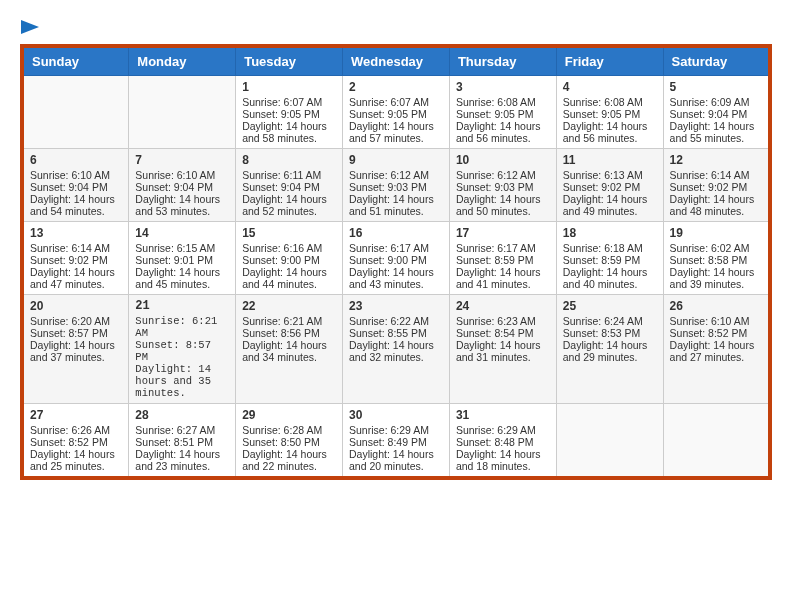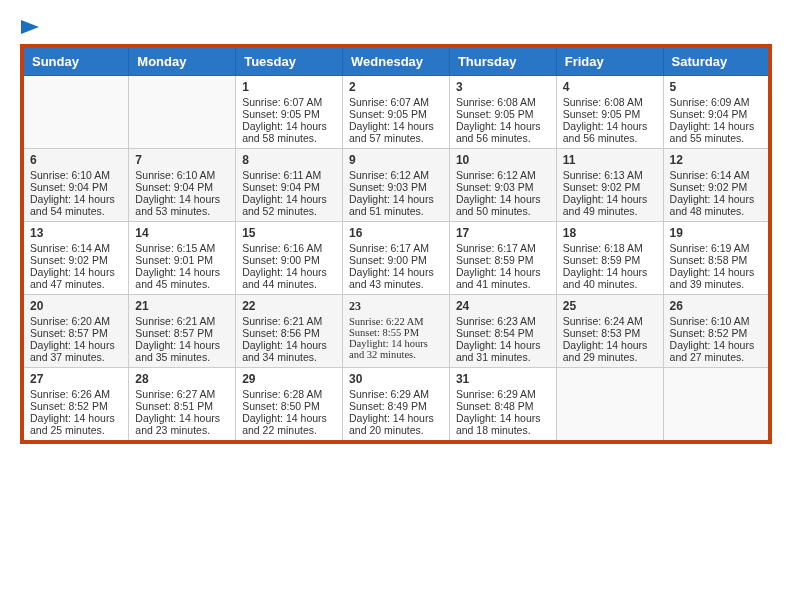--- a/index.html
+++ b/index.html
@@ -223,45 +223,45 @@
           <div>Daylight: 14 hours and 41 minutes.</div>
         </td>
         <td style="background: rgb(255, 255, 255);">
           <span class="day-num">18</span>
           <div>Sunrise: 6:18 AM</div>
           <div>Sunset: 8:59 PM</div>
           <div>Daylight: 14 hours and 40 minutes.</div>
         </td>
         <td style="background: rgb(255, 255, 255);">
           <span class="day-num">19</span>
-          <div>Sunrise: 6:19 AM</div>
+          <div>Sunrise: 6:02 AM</div>
           <div>Sunset: 8:58 PM</div>
           <div>Daylight: 14 hours and 39 minutes.</div>
         </td>
       </tr>
       <tr>
         <td style="background: rgb(245, 245, 245);">
           <span class="day-num">20</span>
           <div>Sunrise: 6:20 AM</div>
           <div>Sunset: 8:57 PM</div>
           <div>Daylight: 14 hours and 37 minutes.</div>
         </td>
-        <td style="background: rgb(245, 245, 245);">
+        <td style="background: rgb(245, 245, 245); font-family: Liberation Mono, monospace;">
           <span class="day-num">21</span>
           <div>Sunrise: 6:21 AM</div>
           <div>Sunset: 8:57 PM</div>
           <div>Daylight: 14 hours and 35 minutes.</div>
         </td>
         <td style="background: rgb(245, 245, 245);">
           <span class="day-num">22</span>
           <div>Sunrise: 6:21 AM</div>
           <div>Sunset: 8:56 PM</div>
           <div>Daylight: 14 hours and 34 minutes.</div>
         </td>
-        <td style="background: rgb(245, 245, 245); font-family: Liberation Serif, serif;">
+        <td style="background: rgb(245, 245, 245);">
           <span class="day-num">23</span>
           <div>Sunrise: 6:22 AM</div>
           <div>Sunset: 8:55 PM</div>
           <div>Daylight: 14 hours and 32 minutes.</div>
         </td>
         <td style="background: rgb(245, 245, 245);">
           <span class="day-num">24</span>
           <div>Sunrise: 6:23 AM</div>
           <div>Sunset: 8:54 PM</div>
           <div>Daylight: 14 hours and 31 minutes.</div>

